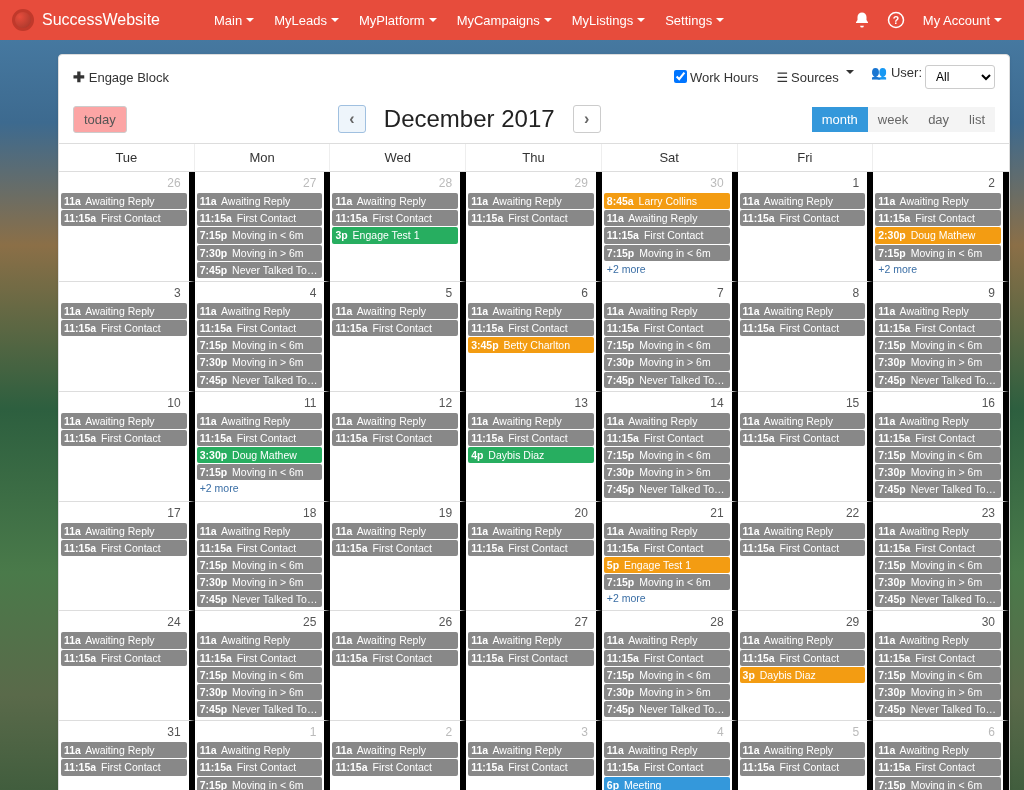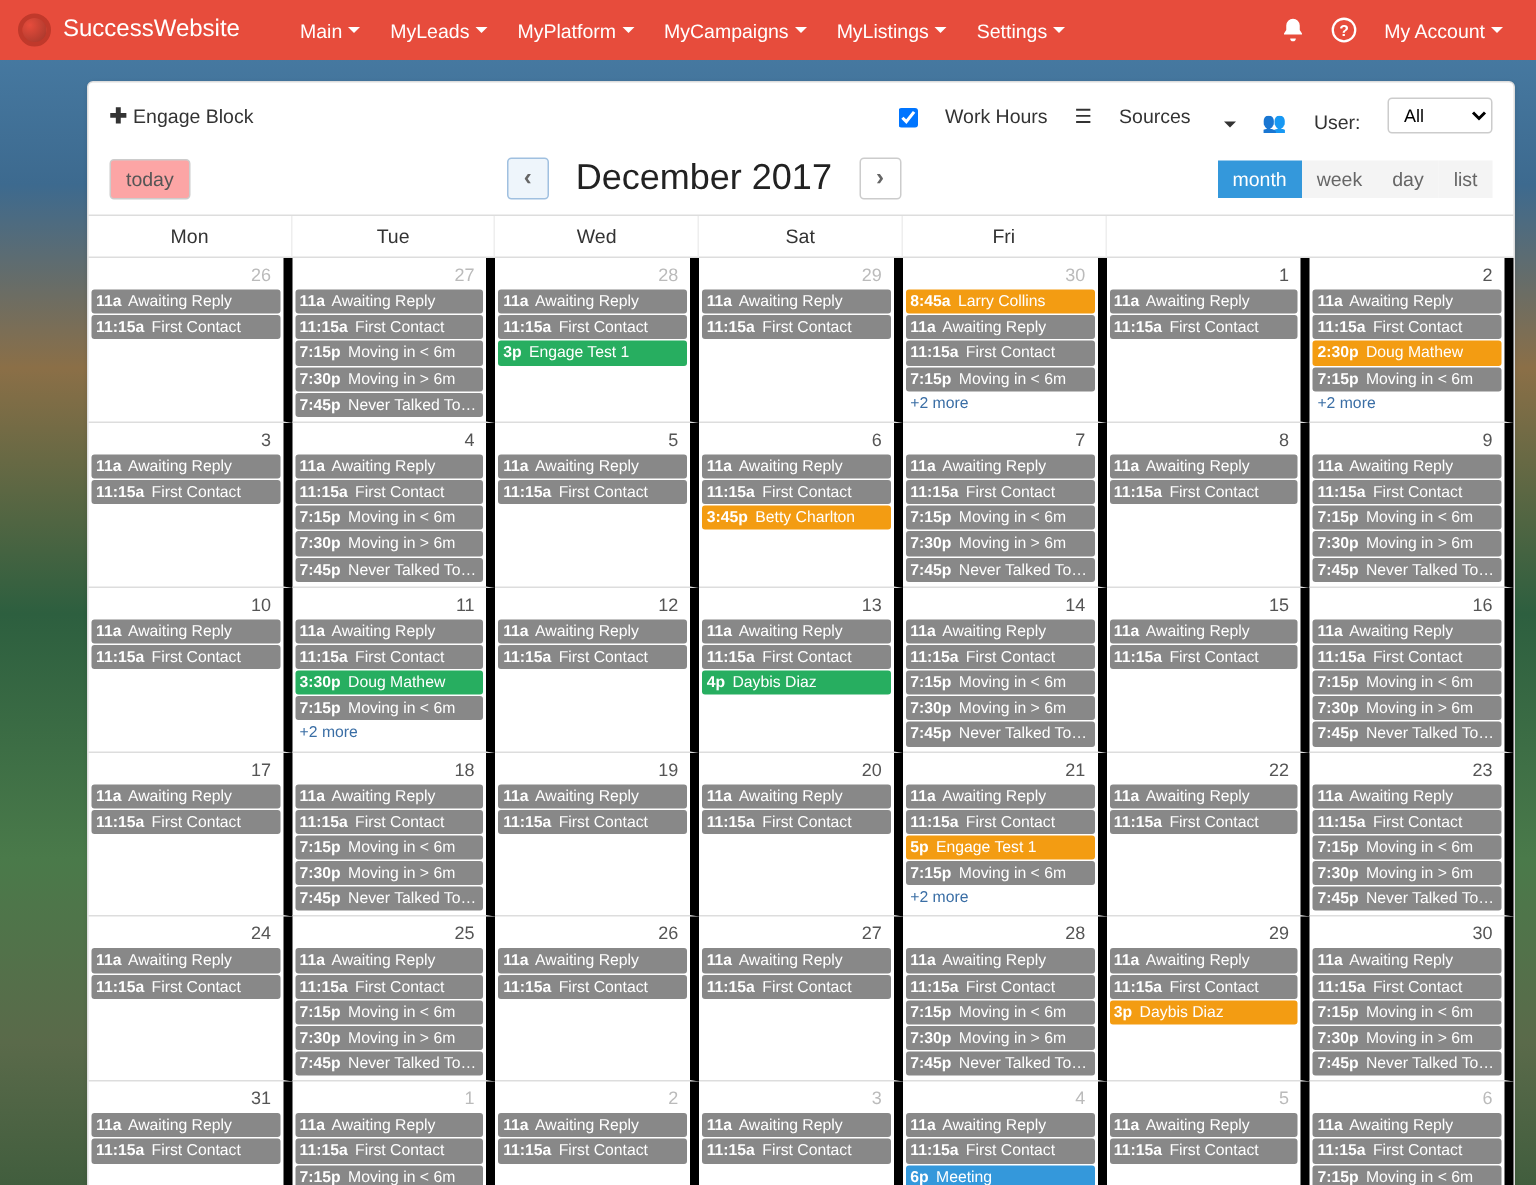--- a/index.html
+++ b/index.html
@@ -1,28 +1,28 @@
 <!DOCTYPE html>
 <html><head>
 <meta charset="utf-8">
 <style>
 *{box-sizing:border-box;margin:0;padding:0;font-family:Arial,Helvetica,sans-serif}
 body{background:linear-gradient(180deg,#4a7fa8 0%,#3d6a8f 15%,#8b6f47 30%,#2d5f3f 50%,#4a7a4a 70%,#5a6a4a 85%,#3a5a3a 100%);min-height:790px;width:1024px;overflow:hidden}
 .topbar{background:#e74c3c;height:40px;display:flex;align-items:center;padding:0 12px;color:#fff;font-size:13px}
 .logo-circle{width:22px;height:22px;border:3px solid #c0392b;border-radius:50%;margin-right:8px;background:radial-gradient(circle at 30% 30%,#e74c3c,#a0362a)}
-.brand{font-size:16px;font-weight:500;margin-right:30px}
+.brand{font-size:16px;font-weight:500;margin-right:44px}
 .nav-item{padding:0 10px;cursor:pointer;display:flex;align-items:center;height:56px}
 .caret{display:inline-block;width:0;height:0;margin-left:4px;vertical-align:middle;border-top:4px solid;border-right:4px solid transparent;border-left:4px solid transparent}
 .spacer{flex:1}
 .icon-btn{width:34px;height:34px;display:flex;align-items:center;justify-content:center;cursor:pointer;font-size:18px}
 .panel{background:#fff;margin:14px 14px 0 58px;border:1px solid #ddd;border-radius:4px;box-shadow:0 1px 3px rgba(0,0,0,0.1)}
 .panel-top{display:flex;align-items:center;padding:10px 14px;border-bottom:0}
 .engage-btn{font-size:13px;color:#333;cursor:pointer;background:none;border:none;display:flex;align-items:center;gap:4px}
 .plus{font-weight:bold;font-size:14px}
-.flt{display:flex;align-items:flex-end;gap:18px;font-size:13px;color:#333;margin-left:18px}
+.flt{display:flex;align-items:flex-start;gap:3px;font-size:13px;color:#333;margin-left:18px}
 .flt select{border:1px solid #ccc;padding:3px 6px;font-size:12px;border-radius:3px;background:#fff;min-width:70px}
 .cal-head{display:flex;align-items:center;padding:6px 14px 10px}
 .btn{border:1px solid #ccc;background:#fca5a5;padding:5px 10px;font-size:13px;color:#555;cursor:pointer;border-radius:3px}
 .nav-prev-next{display:flex;gap:6px;margin:0 18px}
 .nb{border:1px solid #ccc;width:28px;height:28px;display:flex;align-items:center;justify-content:center;background:#fff;cursor:pointer;font-weight:bold;color:#666;border-radius:3px}
 .nb.active{background:#eef5fb;border-color:#a0c0e0}
 .title{font-size:24px;font-weight:400;color:#222}
 .views{margin-left:auto;display:flex}
 .views .vb{padding:5px 10px;font-size:13px;background:#f4f4f4;color:#666;cursor:pointer;border:0}
 .views .vb.on{background:#3498db;color:#fff}
@@ -128,23 +128,24 @@
     <div class="views">
       <button class="vb on">month</button>
       <button class="vb">week</button>
       <button class="vb">day</button>
       <button class="vb">list</button>
     </div>
   </div>
 
   <div class="grid">
     <div class="dayhead" id="dayhead">
+        <div>Tue</div>
         <div>Mon</div>
-        <div>Tue</div>
         <div>Wed</div>
+        <div>Thu</div>
         <div>Sat</div>
         <div>Fri</div>
       </div>
     <div id="weeks">
         <div class="week">
           <div class="cell">
             <div class="dn fade">26</div>
             <div class="ev gray"><b>11a</b> Awaiting Reply</div>
             <div class="ev gray"><b>11:15a</b> First Contact</div>
           </div>

